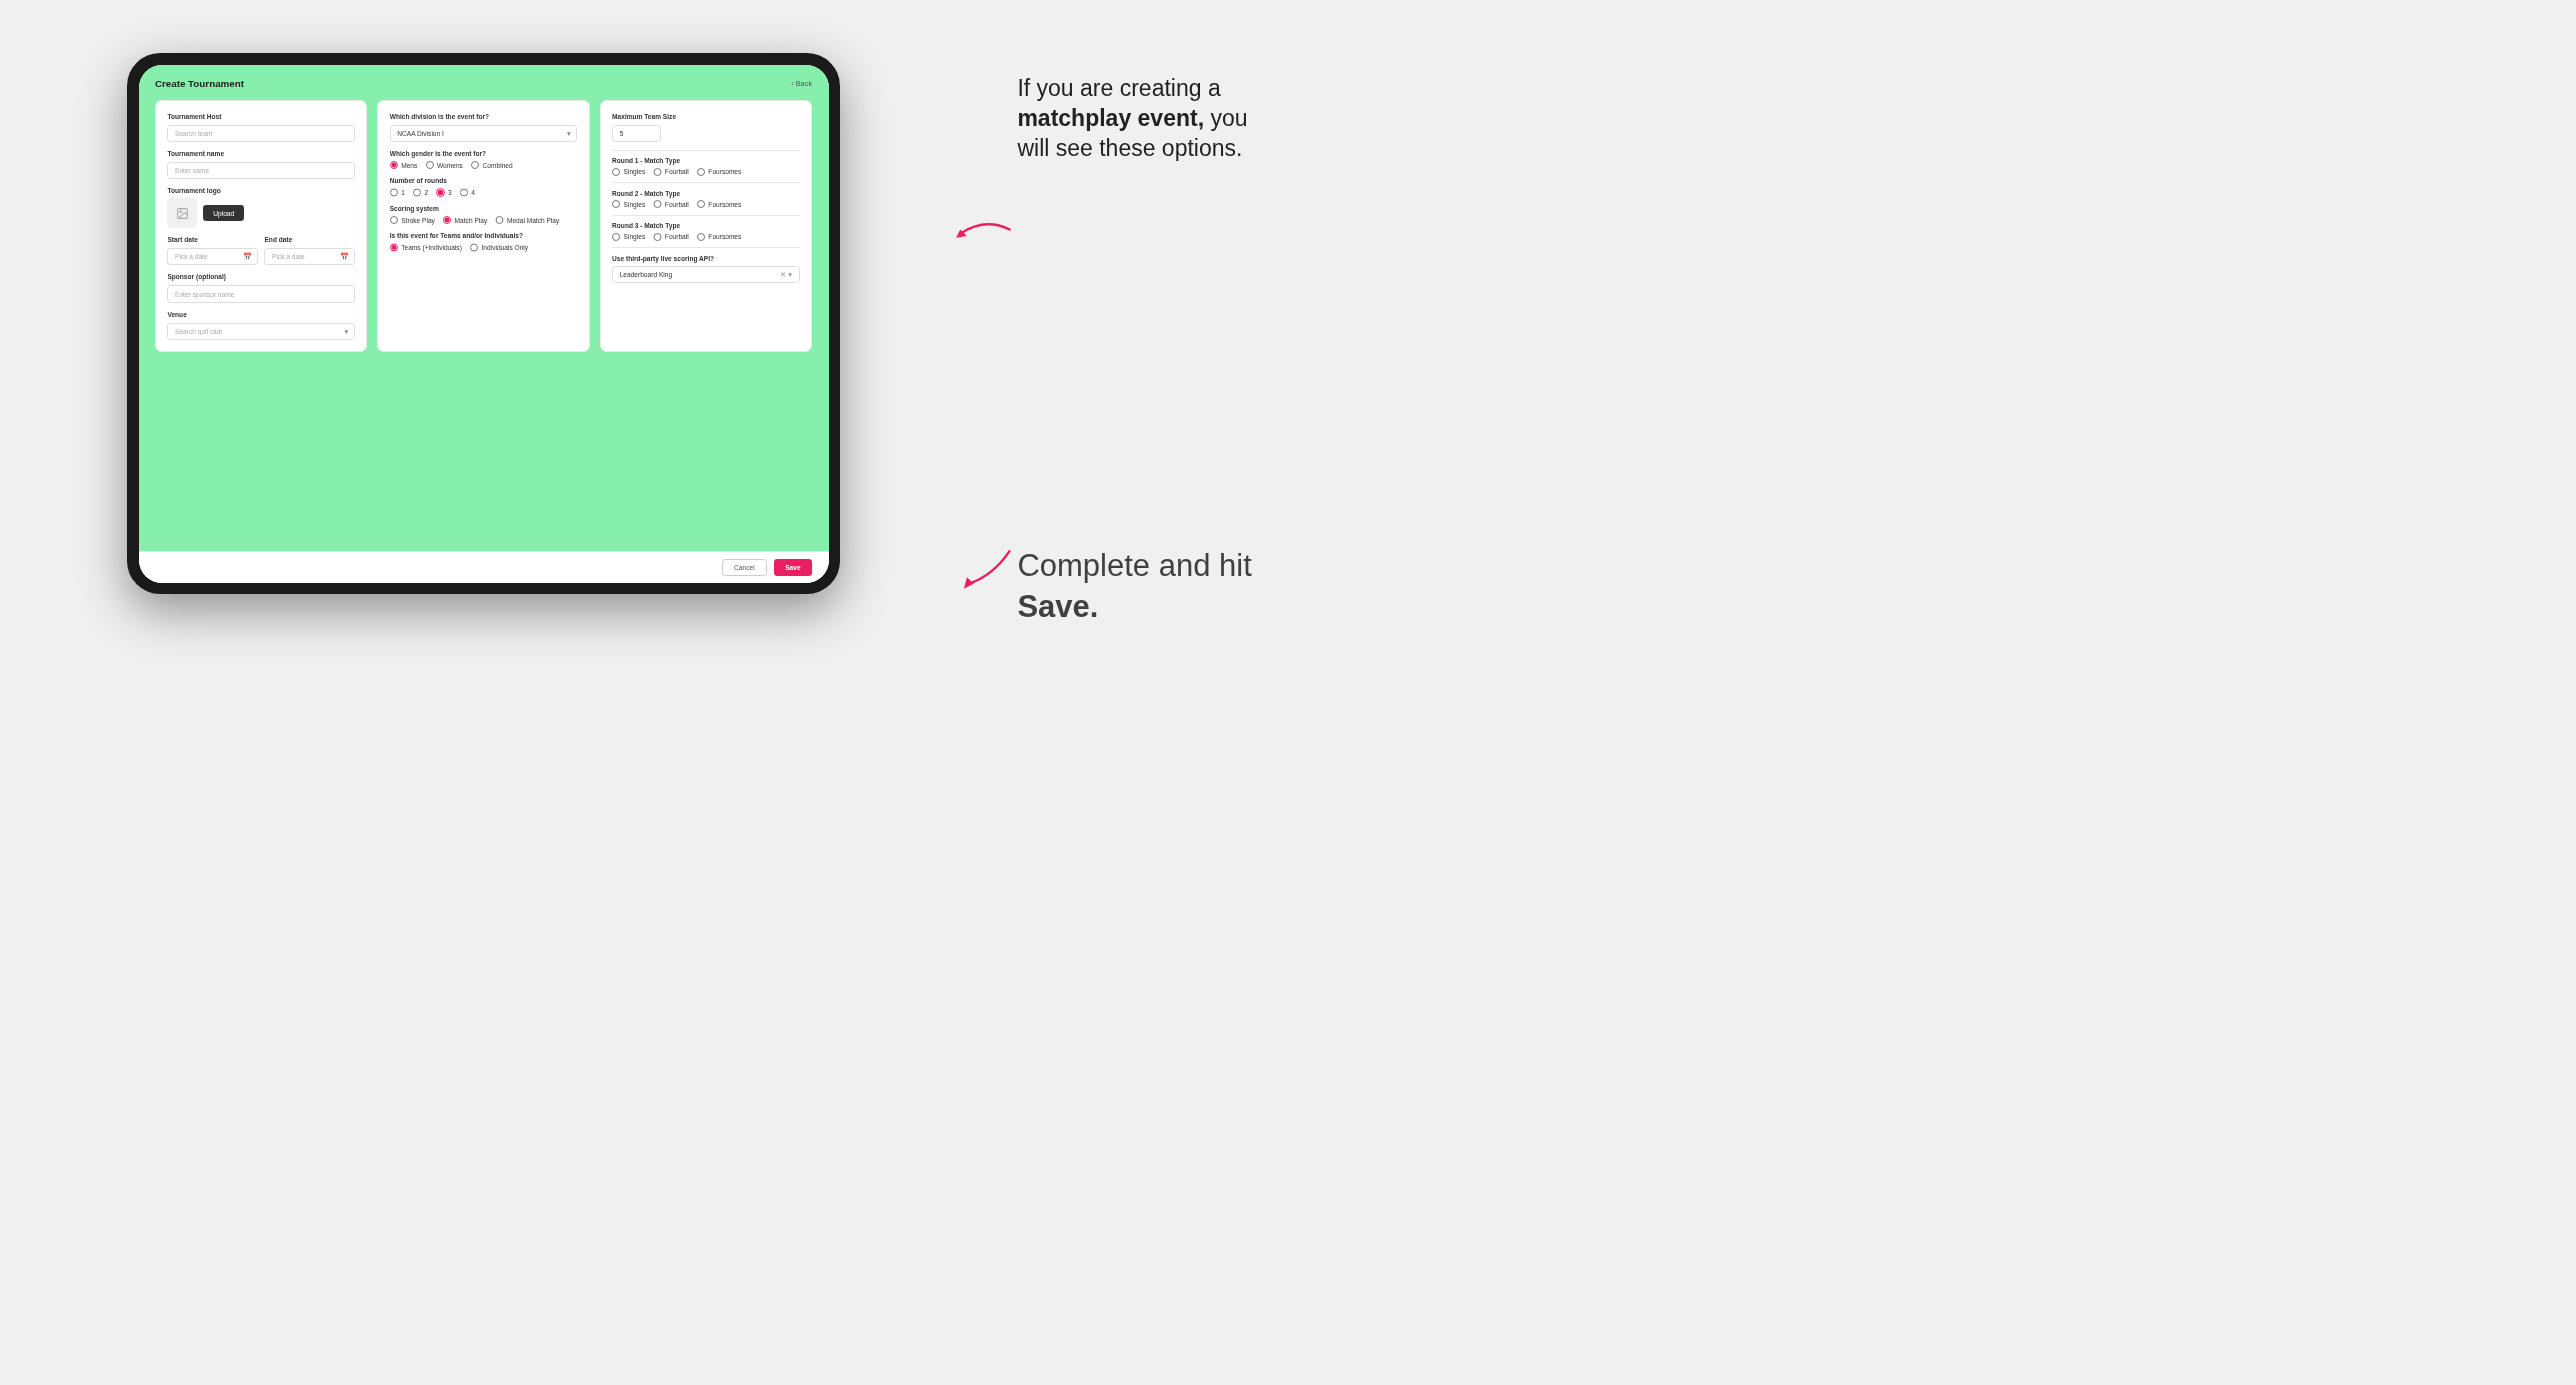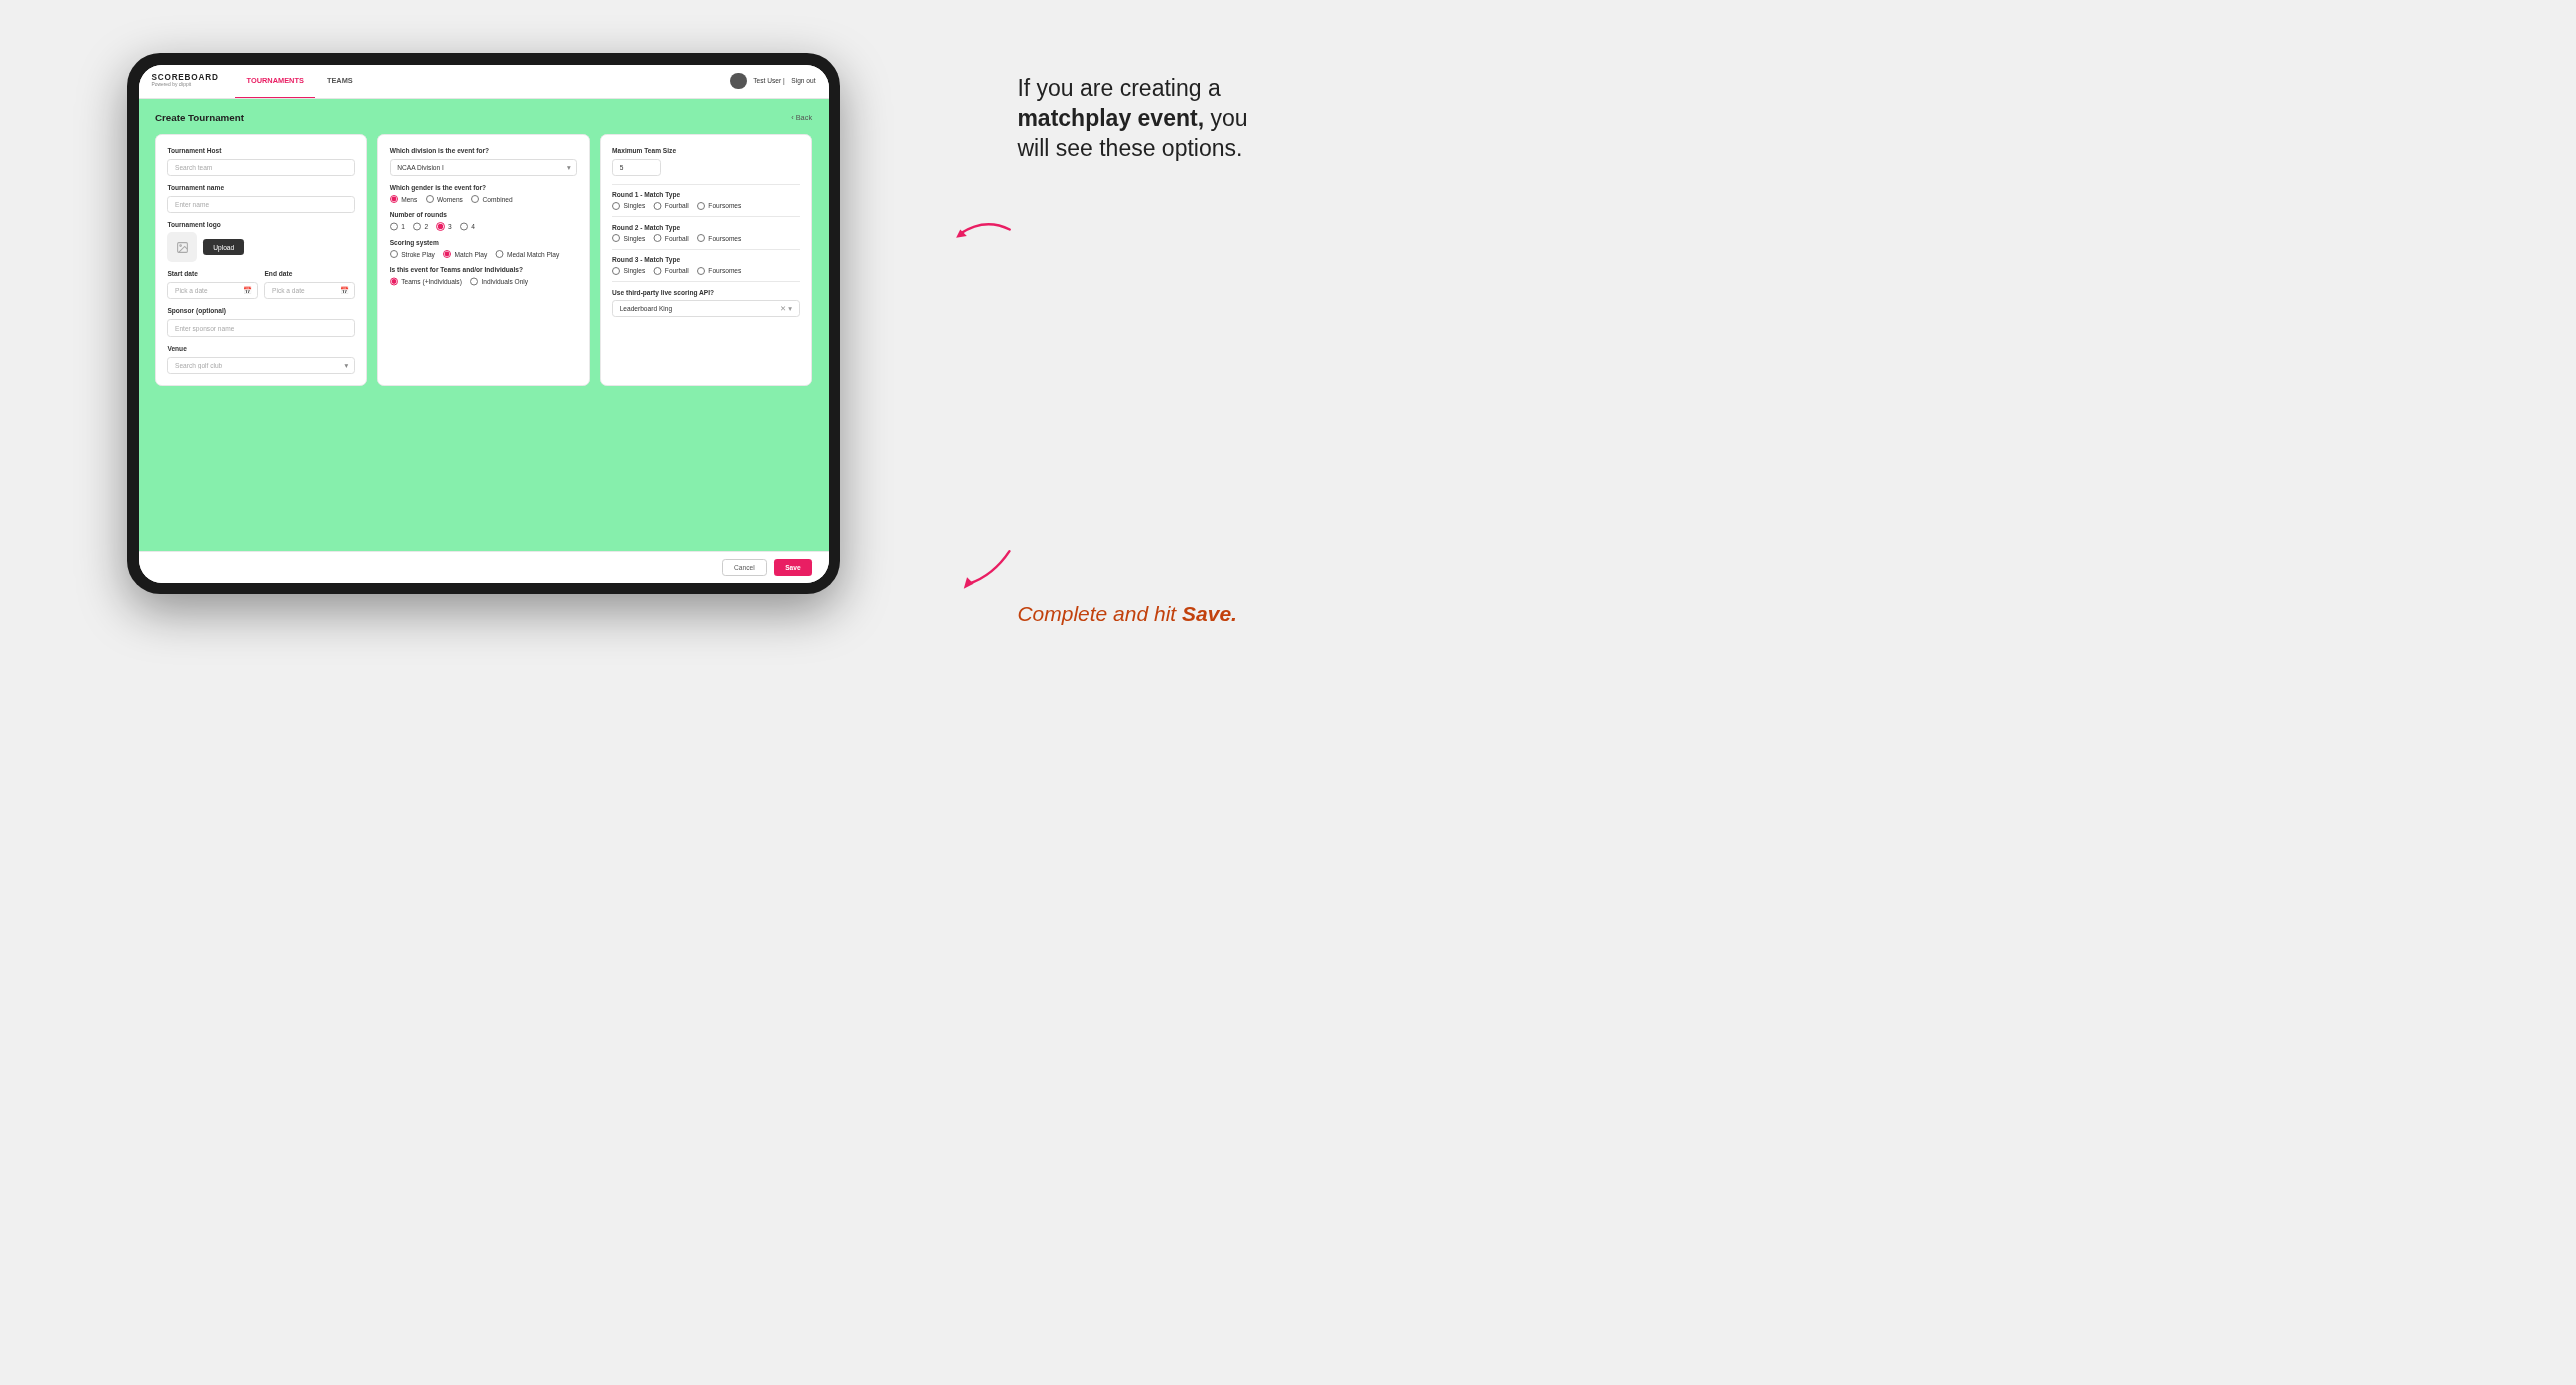--- a/index.html
+++ b/index.html
@@ -336,24 +336,23 @@
     .annotation-text strong {
       font-weight: 800;
     }
     .annotation-bottom {
       position: absolute;
       right: 24.6px;
       bottom: 66px;
       width: 246px;
     }
     .annotation-bottom-text {
-      font-size: 21px;
-      color: #c2410c;
+      font-size: 31px;
+      color: #404040;
       line-height: 1.3;
-      font-style: italic;
     }
     .annotation-bottom-text strong {
       font-weight: 800;
     }
 
     
     .arrow-right {
       position: absolute;
       right: 270px;
       top: 213px;
@@ -391,35 +390,20 @@
       font-size: 7.4px;
       color: #888;
     }
   </style>
 </head>
 <body>
 
 <div class="tablet-frame">
   <div class="tablet-screen">
 
-    <div class="nav-bar">
-      <div class="nav-logo">
-        <span class="nav-logo-title">SCOREBOARD</span>
-        <span class="nav-logo-sub">Powered by clippit</span>
-      </div>
-      <div class="nav-tabs">
-        <div class="nav-tab active">TOURNAMENTS</div>
-        <div class="nav-tab">TEAMS</div>
-      </div>
-      <div class="nav-right">
-        <div class="user-avatar"></div>
-        <span class="nav-user-text">Test User |</span>
-        <span class="nav-signout">Sign out</span>
-      </div>
-    </div>
 
     <div class="main-content">
       <div class="page-header">
         <span class="page-title">Create Tournament</span>
         <span class="back-btn">Back</span>
       </div>
 
       <div class="form-grid">
 
         <div class="form-section">

